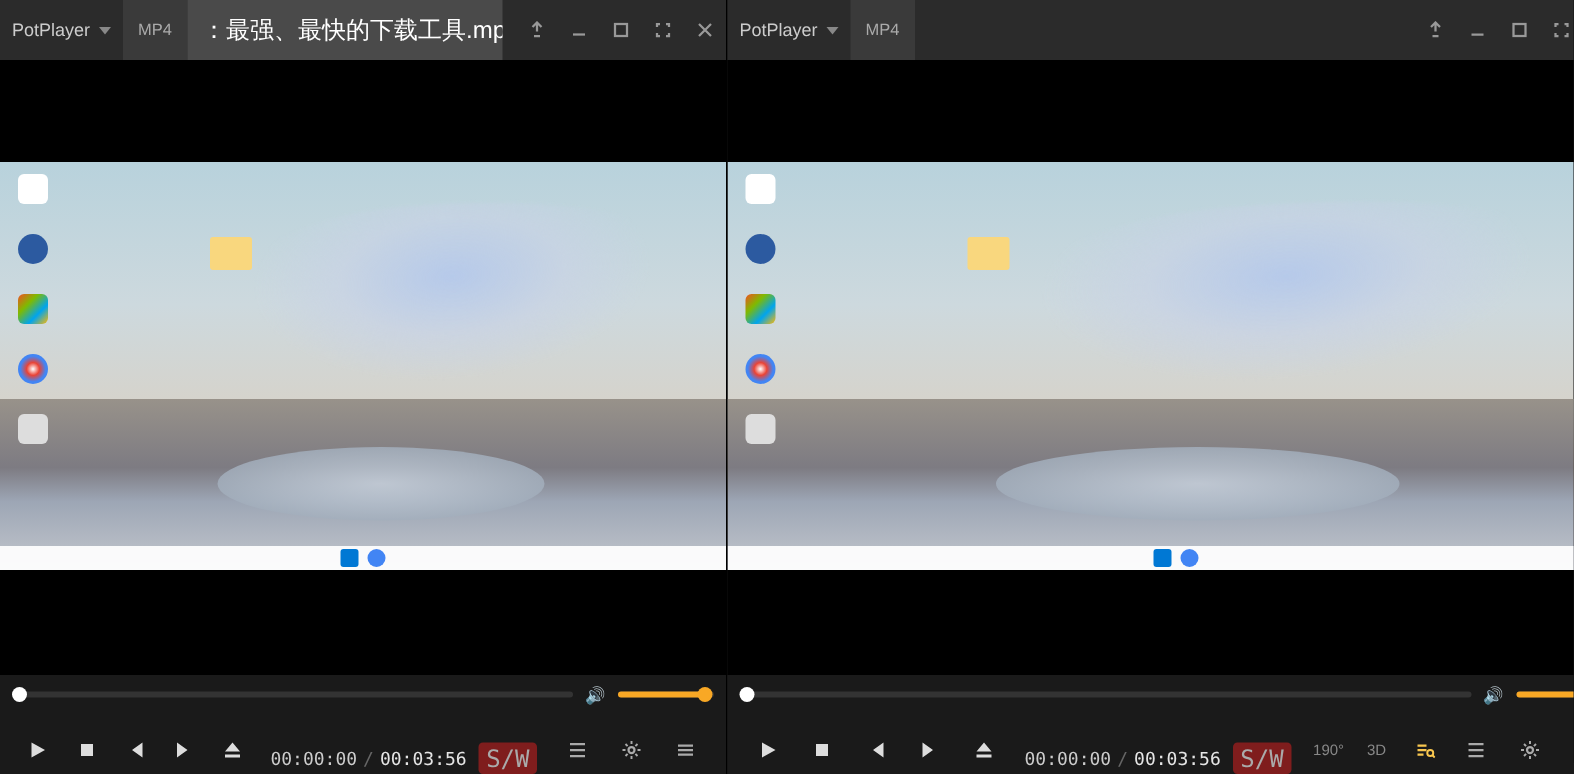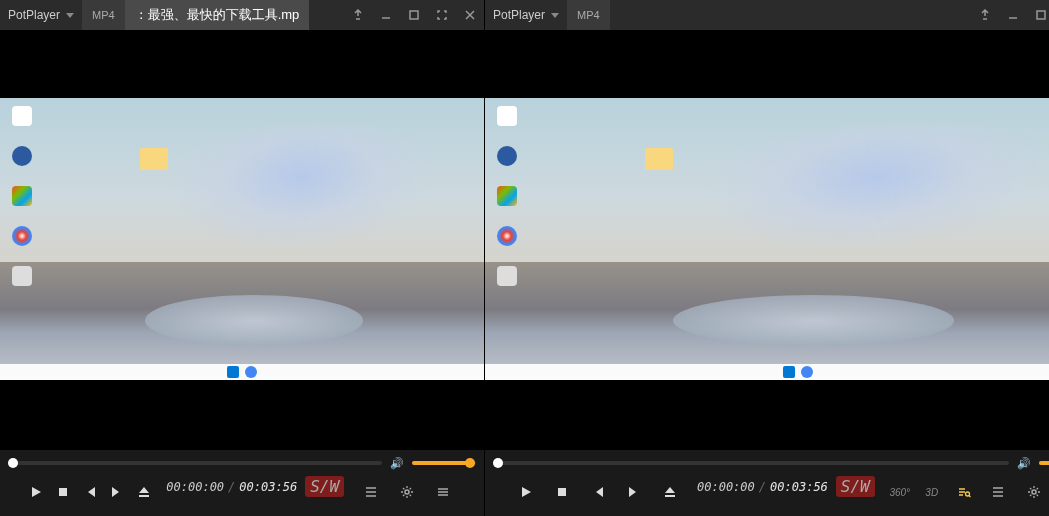--- a/index.html
+++ b/index.html
@@ -16,21 +16,21 @@
     display: flex;
     flex-direction: column;
     background: #1a1a1a;
     position: relative;
   }
   .player.left { width: 485px; border-right: 1px solid #000; }
   .player.right { flex: 1; }
 
   
   .titlebar {
-    height: 30px;
+    height: 40px;
     background: #2b2b2b;
     display: flex;
     align-items: center;
     font-size: 12px;
     color: #ccc;
   }
   .app-name {
     padding: 0 8px;
     height: 100%;
     display: flex;
@@ -55,26 +55,25 @@
     color: #aaa;
     font-size: 11px;
   }
   .tab-title {
     background: #4a4a4a;
     color: #fff;
     padding: 0 10px;
     height: 100%;
     display: flex;
     align-items: center;
-    font-size: 13px;
+    font-size: 16px;
     max-width: 210px;
     overflow: hidden;
     white-space: nowrap;
     text-overflow: ellipsis;
-    justify-content: flex-end;
   }
   .spacer { flex: 1; }
   .win-btns { display: flex; height: 100%; }
   .win-btn {
     width: 28px;
     display: flex;
     align-items: center;
     justify-content: center;
     color: #999;
     font-size: 12px;
@@ -176,24 +175,23 @@
   .vol-knob {
     width: 10px; height: 10px; background: #f9a825; border-radius: 50%;
     position: absolute; top: -3px;
   }
 
   
   .controls {
     height: 40px;
     background: #1a1a1a;
     display: flex;
-    align-items: flex-start;
-    padding: 0 24px;
+    align-items: flex-end;
+    padding: 0 10px;
     gap: 2px;
-    font-style: italic;
   }
   .cbtn {
     width: 34px; height: 32px;
     display: flex; align-items: center; justify-content: center;
     color: #ddd; cursor: pointer;
     border-radius: 3px;
   }
   .cbtn svg { width: 14px; height: 14px; fill: #ddd; }
   .time-block {
     display: flex; align-items: center; gap: 4px; margin: 0 8px;
@@ -457,21 +455,21 @@
           <path d="M7 2l5 6H2zM2 10h10v2H2z"></path>
         </svg>
       </div>
     <div class="time-block">
       <span>00:00:00</span>
       <span class="time-sep">/</span>
       <span class="dur">00:03:56</span>
       <span class="sw-badge">S/W</span>
     </div>
     <div class="right-icons">
-      <div class="txtbtn">360°</div>
+      <div class="txtbtn">190°</div>
       <div class="txtbtn">3D</div>
       <div class="txtbtn active">
         <svg viewBox="0 0 14 14" width="14" height="14">
             <path d="M2 4h6M2 7h6M2 10h4" stroke="#f9c74f" stroke-width="1.5"></path>
             <circle cx="10.5" cy="9" r="2" fill="none" stroke="#f9c74f" stroke-width="1.3"></circle>
             <path d="M12 10.5l1.5 1.5" stroke="#f9c74f" stroke-width="1.3"></path>
           </svg>
       </div>
       <div class="cbtn list">
           <svg viewBox="0 0 14 14">

